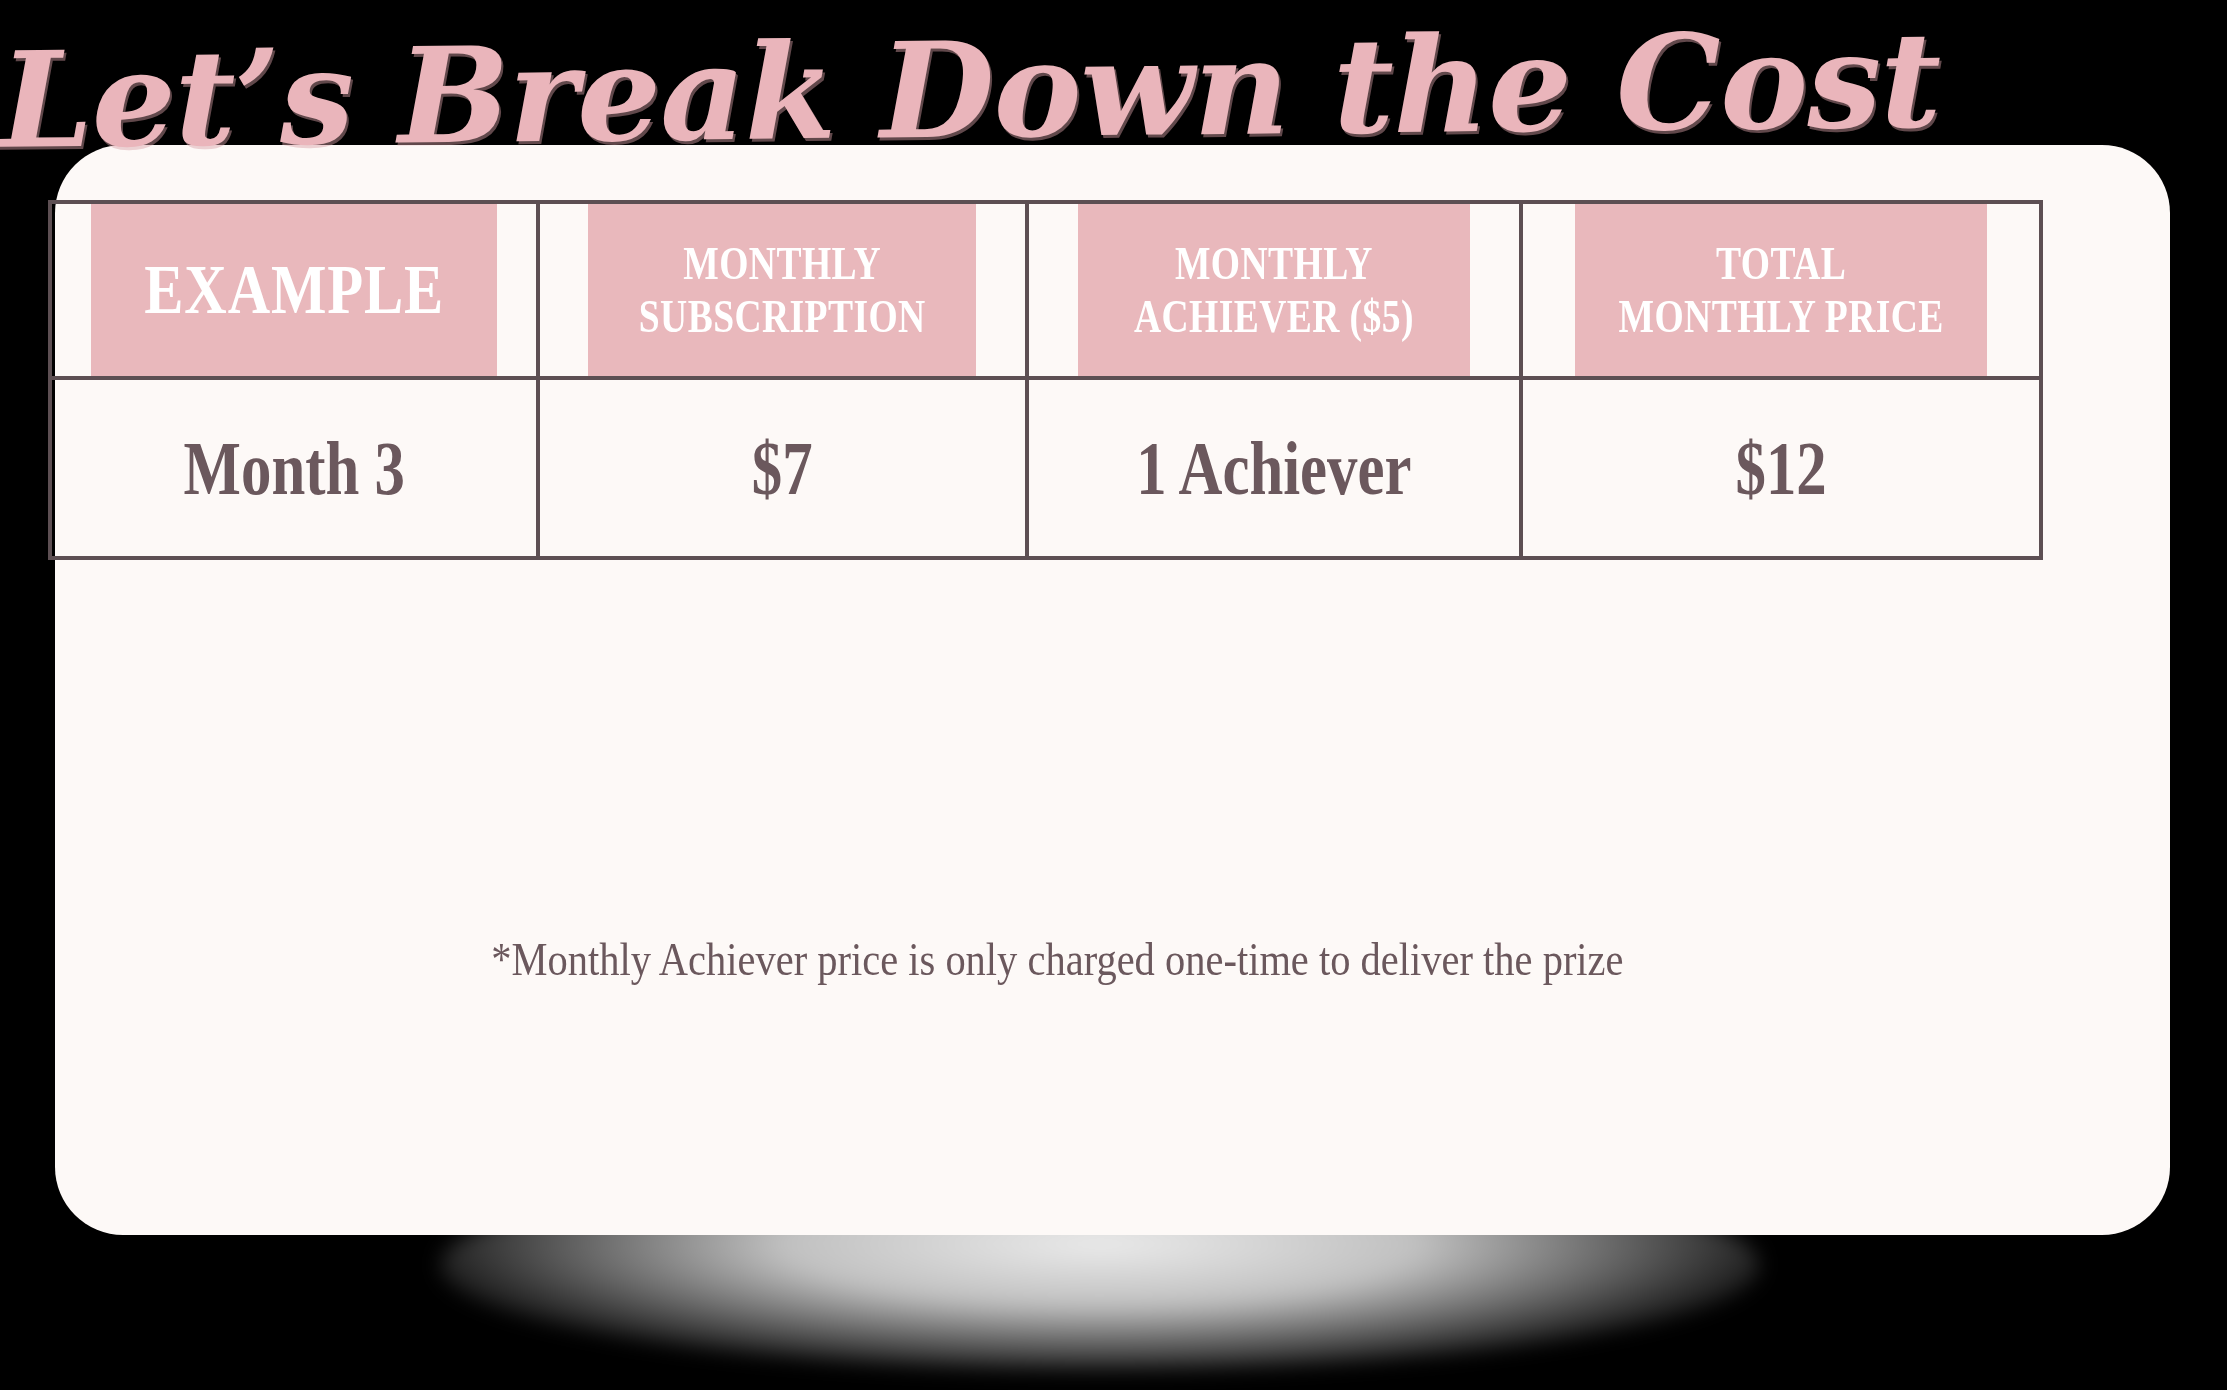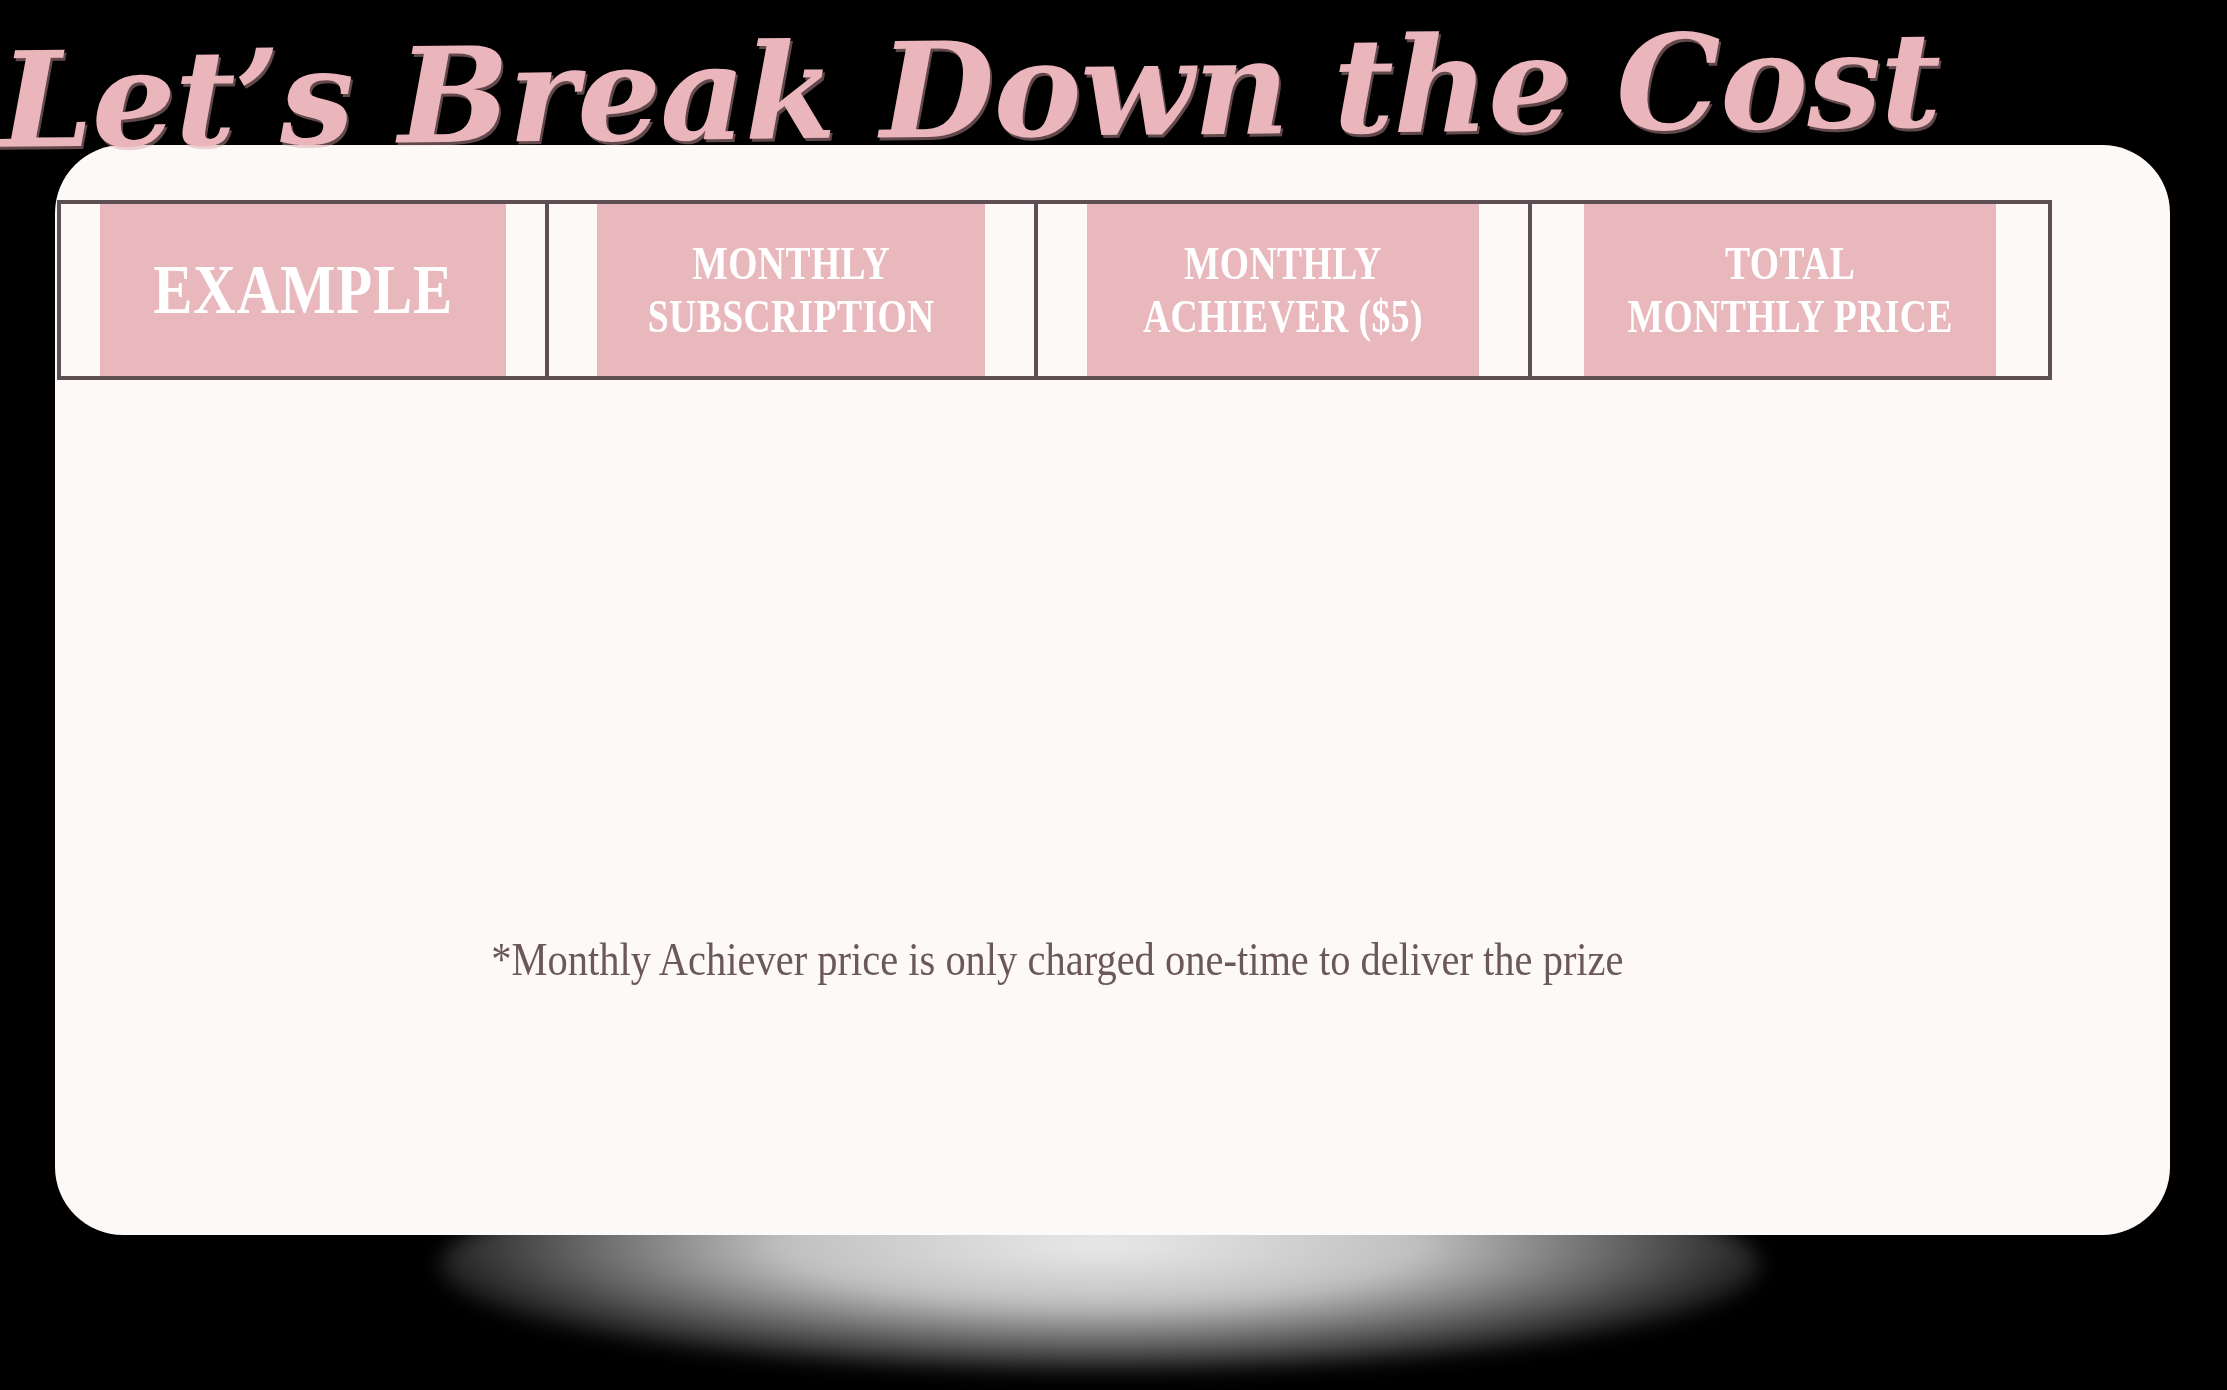--- a/index.html
+++ b/index.html
@@ -65,21 +65,21 @@
     line-height: 1.0;
     letter-spacing: -1px;
     white-space: nowrap;
     transform: rotate(-0.6deg);
     transform-origin: 50% 50%;
     text-shadow: 2px 3px 0 rgba(214,160,167,0.45);
   }
 
   #table-wrap {
     position: absolute;
-    left: 57px;
+    left: 48px;
     top: 200px;
     width: 1995px;
     z-index: 4;
   }
 
   table.cost-table {
     width: 1995px;
     border-collapse: collapse;
     table-layout: fixed;
   }
@@ -176,20 +176,26 @@
             <span class="hl">MONTHLY</span>
             <span class="hl">ACHIEVER ($5)</span>
           </th>
           <th>
             <span class="hl">TOTAL</span>
             <span class="hl">MONTHLY PRICE</span>
           </th>
         </tr>
       </thead>
       <tbody>
+        <tr>
+          <td>Month 3</td>
+          <td>$7</td>
+          <td>1 Achiever</td>
+          <td>$12</td>
+        </tr>
       </tbody>
     </table>
   </div>
 
   <div id="footnote">
     <span>*Monthly Achiever price is only charged one-time to deliver the prize</span>
   </div>
 
 </div>
 

